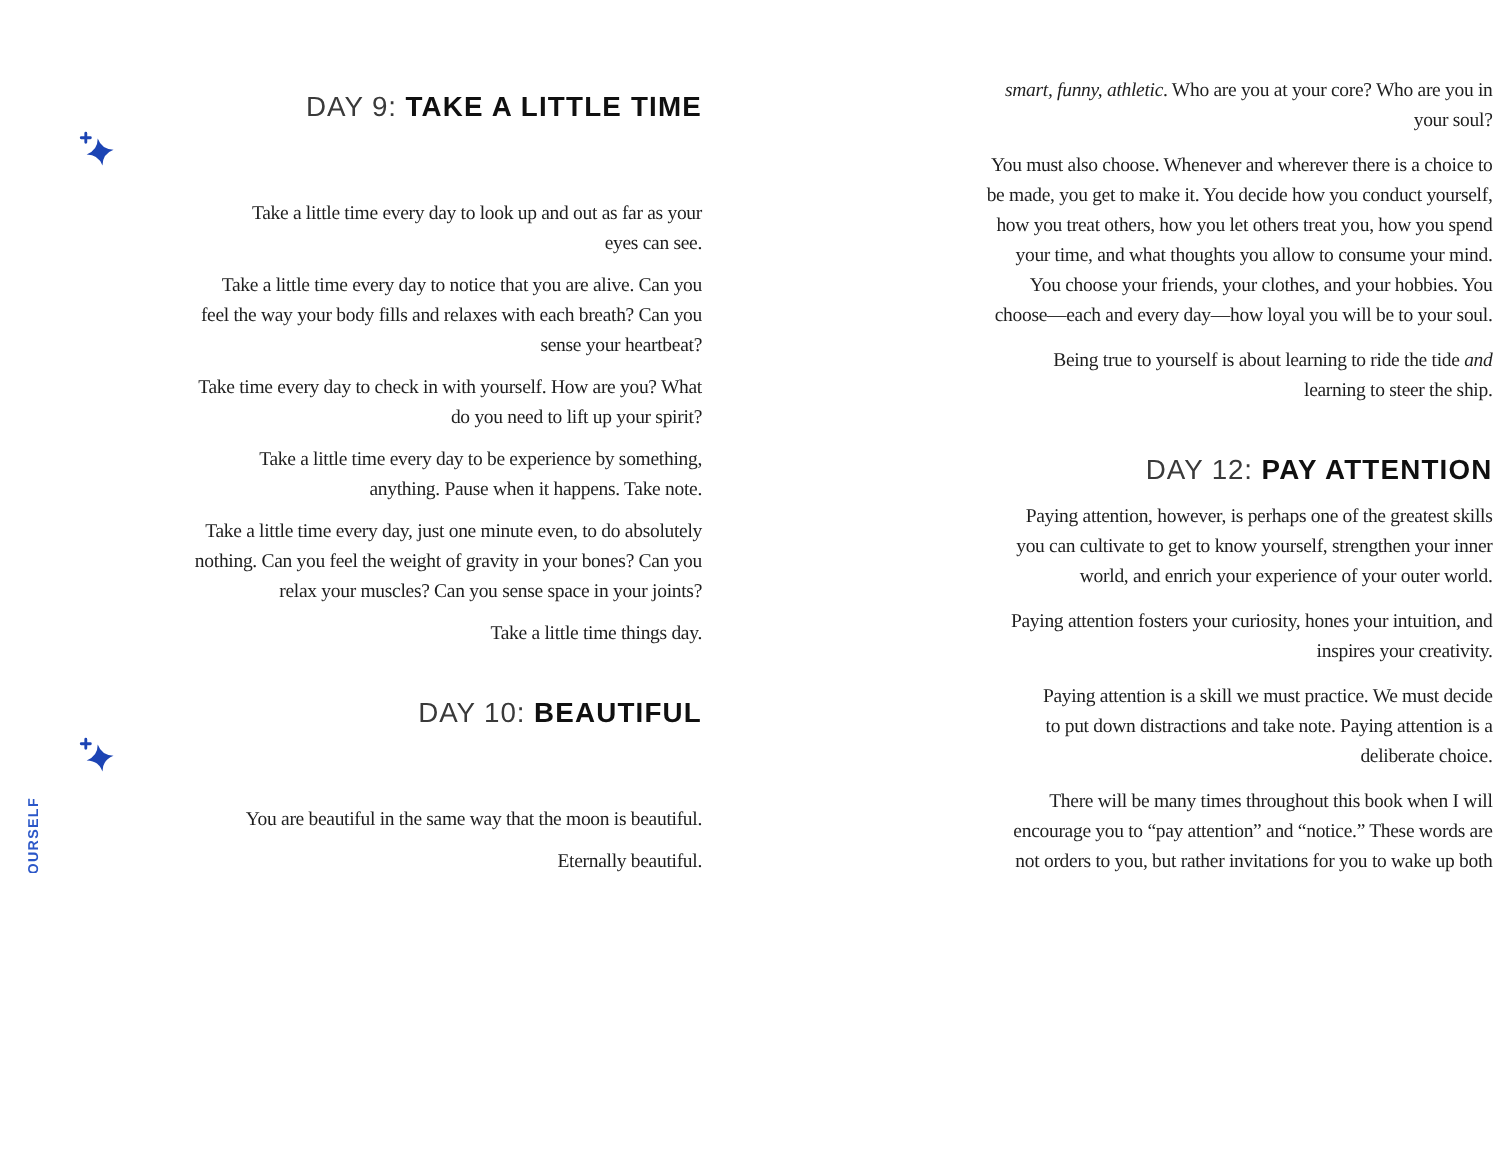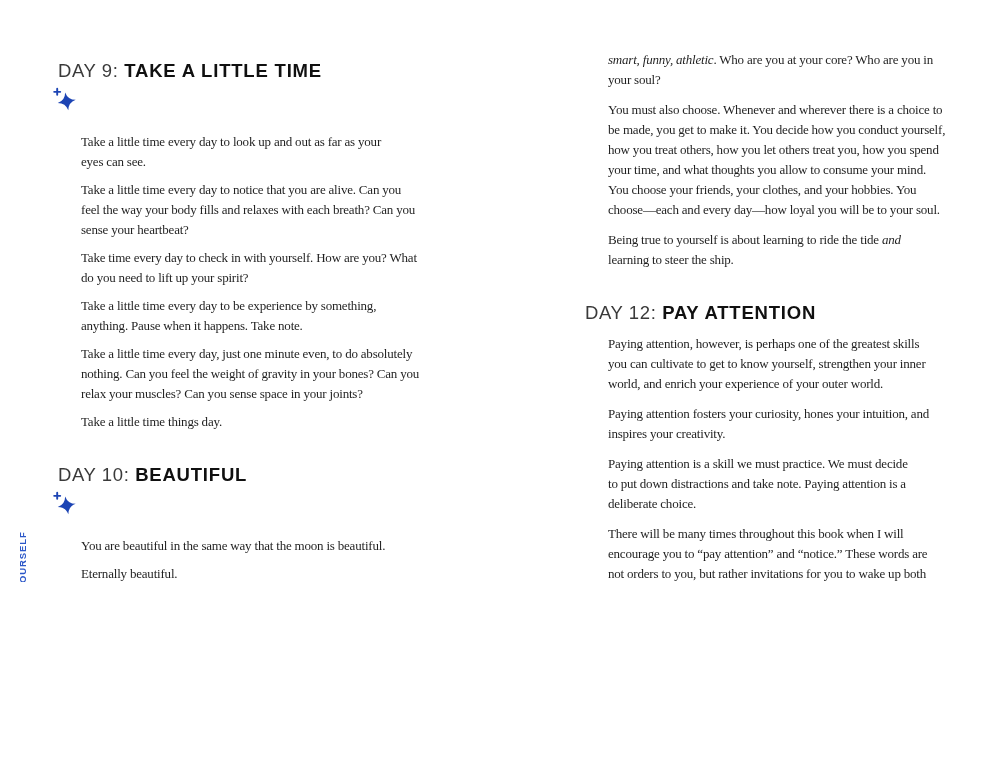--- a/index.html
+++ b/index.html
@@ -9,20 +9,21 @@
     --spine-blue:#2b57c8;
     --ink:#1f1f1f;
   }
   html,body{margin:0;padding:0;background:#ffffff;}
   .spread{
     position:relative;
     width:1000px;height:582px;
     background:#ffffff;
     overflow:hidden;
     font-family:"Liberation Serif", serif;
+    text-align:right;
   }
   .content{position:absolute;top:48px;width:410px;}
   .content-left{left:58px;}
   .content-right{left:585px;padding-top:2px;}
 
   .day-heading{
     font-family:"Liberation Sans", sans-serif;
     font-size:18.5px;
     line-height:26px;
     margin:30px 0 8px 0;

